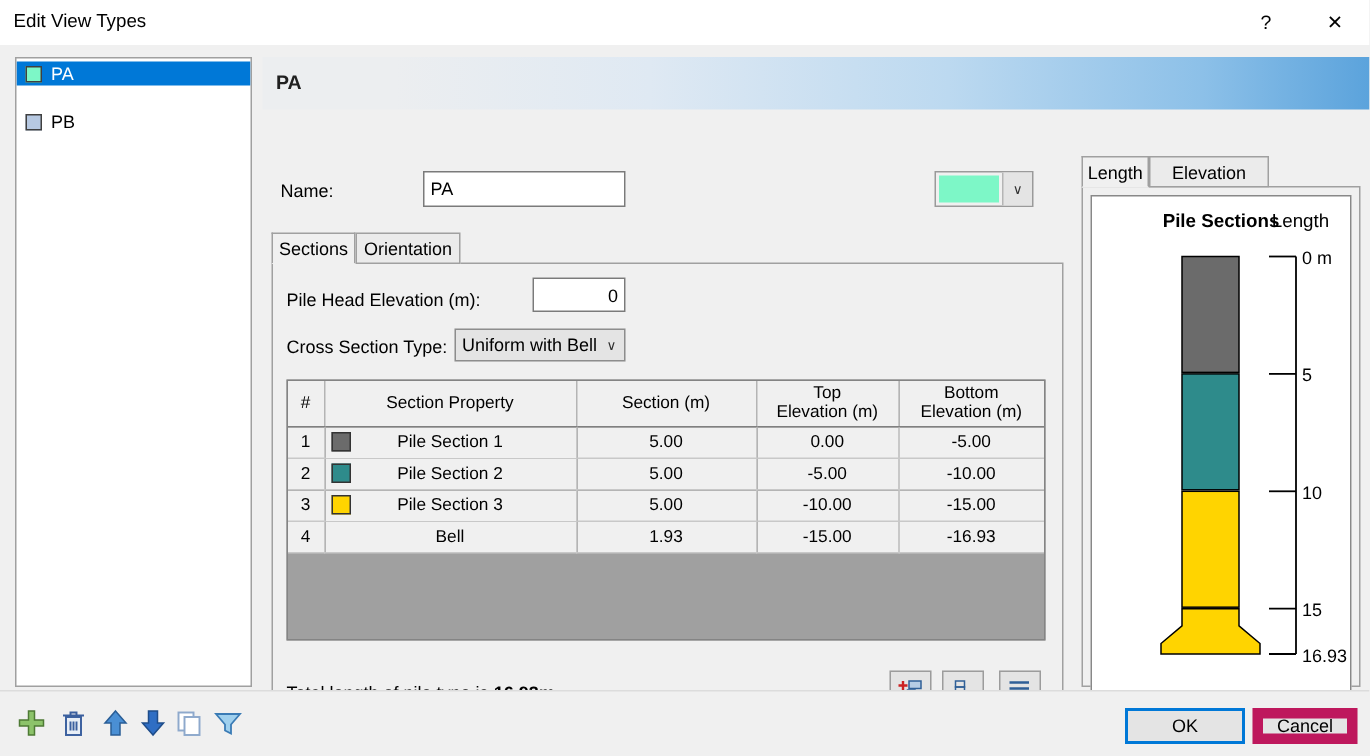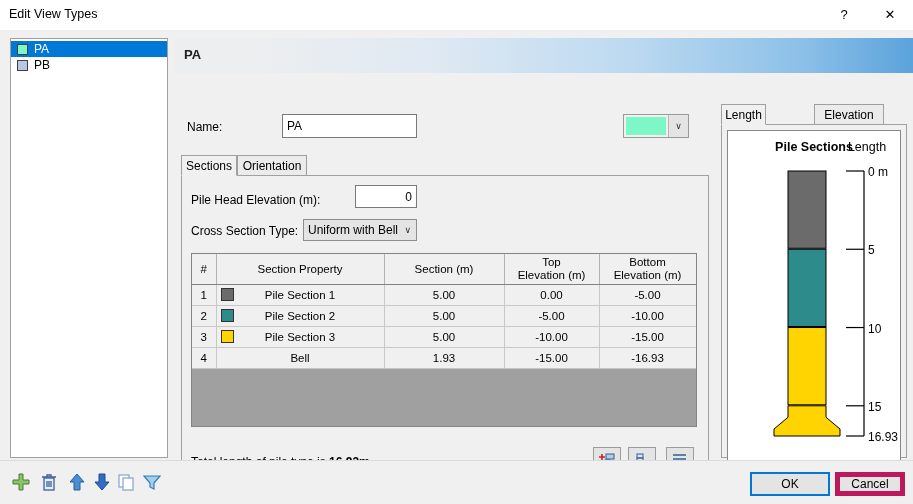--- a/index.html
+++ b/index.html
@@ -63,20 +63,21 @@
     box-sizing: border-box;
     overflow: hidden;
   }
   .list-item {
     height: 16px;
     display: flex;
     align-items: center;
     padding-left: 6px;
     font-size: 12px;
     line-height: 16px;
+    margin-top: 16px;
   }
   .list-item.selected {
     background: #0078d7;
     color: #ffffff;
   }
   .swatch {
     width: 11px; height: 11px;
     border: 1px solid #404040;
     margin-right: 6px;
     box-sizing: border-box;
@@ -316,21 +317,21 @@
     border: 1px solid #9c9c9c;
     box-sizing: border-box;
     display: flex;
     align-items: center;
     justify-content: center;
   }
   #rowbtn-insert-above { left: 418px; }
   #rowbtn-insert-below { left: 453px; }
   #rowbtn-delete { left: 491px; }
   #tab-length { left: 546px; top: 74px; width: 45px; height: 21px; }
-  #tab-elevation { left: 591px; top: 74px; width: 70px; height: 21px; margin-left: 48px; }
+  #tab-elevation { left: 591px; top: 74px; width: 80px; height: 21px; }
 
   #diagram-panel {
     position: absolute;
     left: 546px; top: 94px;
     width: 186px; height: 334px;
     background: #f0f0f0;
     border: 1px solid #a0a0a0;
     box-sizing: border-box;
   }
   #diagram-inner {
@@ -370,21 +371,21 @@
   .dlgbtn {
     position: absolute;
     top: 11px;
     height: 24px;
     width: 80px;
     font-size: 12px;
     display: flex;
     align-items: center;
     justify-content: center;
     background: #e4e4e4;
-    border: 5px solid #be185d;
+    border: 7px solid #be185d;
     box-sizing: border-box;
     font-family: "Liberation Sans", sans-serif;
     color: #000;
   }
   #ok-btn {
     left: 750px;
     border: 2px solid #0078d7;
     background: #e4e4e4;
   }
   #cancel-btn { left: 835px; width: 70px; }

